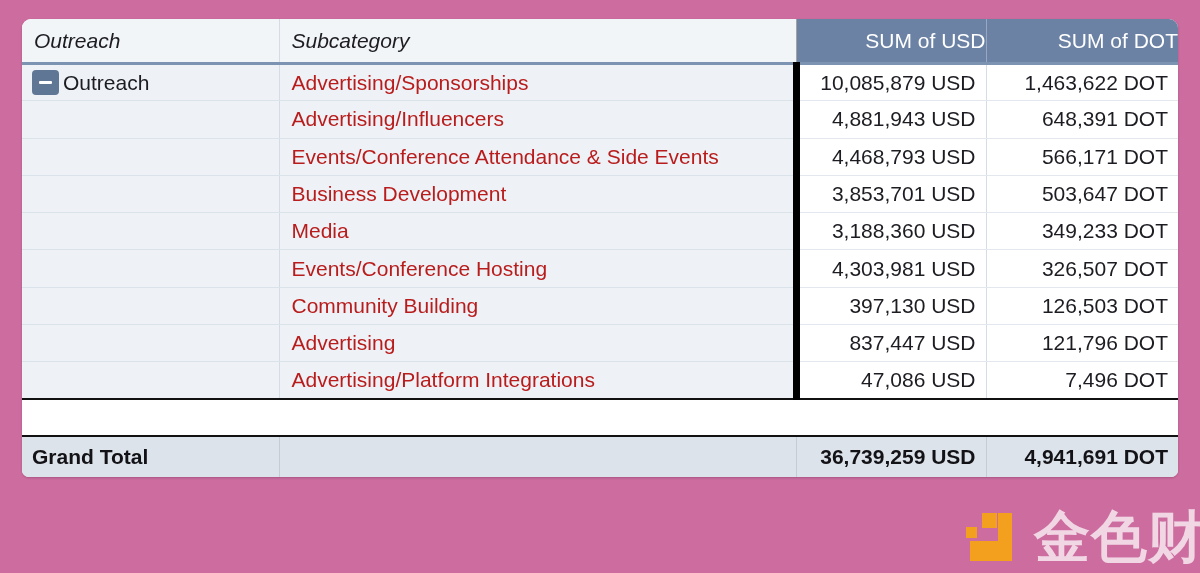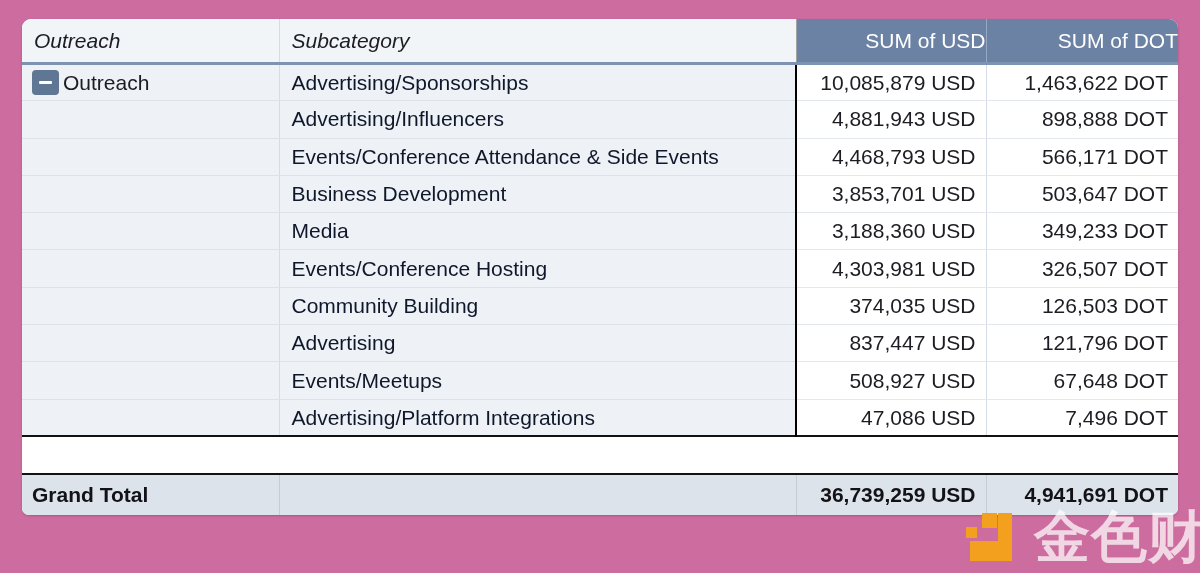--- a/index.html
+++ b/index.html
@@ -74,24 +74,24 @@
     background: #eef2f6;
     border-right: 1px solid #d4dce5;
     border-bottom: 1px solid #dbe3ea;
     font-size: 21px;
     color: #1c1c22;
     padding-left: 10px !important;
     white-space: nowrap;
   }
   td.sub {
     background: #eef2f6;
-    border-right: 2px solid #000000;
+    border-right: 7px solid #000000;
     border-bottom: 1px solid #dbe3ea;
     font-size: 21px;
-    color: #0f172a;
+    color: #b91c1c;
     padding-left: 12px !important;
     white-space: nowrap;
     overflow: hidden;
   }
   td.num {
     background: #ffffff;
     border-bottom: 1px solid #e2e8ee;
     font-size: 21px;
     color: #1c1c22;
     text-align: right;
@@ -227,21 +227,21 @@
         </td>
         <td class="sub">Advertising/Sponsorships</td>
         <td class="num usd">10,085,879 USD</td>
         <td class="num">1,463,622 DOT</td>
       </tr>
 
       <tr>
         <td class="cat"></td>
         <td class="sub">Advertising/Influencers</td>
         <td class="num usd">4,881,943 USD</td>
-        <td class="num">898,888 DOT</td>
+        <td class="num">648,391 DOT</td>
       </tr>
 
       <tr>
         <td class="cat"></td>
         <td class="sub">Events/Conference Attendance &amp; Side Events</td>
         <td class="num usd">4,468,793 USD</td>
         <td class="num">566,171 DOT</td>
       </tr>
 
 
@@ -263,37 +263,31 @@
         <td class="cat"></td>
         <td class="sub">Events/Conference Hosting</td>
         <td class="num usd">4,303,981 USD</td>
         <td class="num">326,507 DOT</td>
       </tr>
 
 
       <tr>
         <td class="cat"></td>
         <td class="sub">Community Building</td>
-        <td class="num usd">374,035 USD</td>
+        <td class="num usd">397,130 USD</td>
         <td class="num">126,503 DOT</td>
       </tr>
 
       <tr>
         <td class="cat"></td>
         <td class="sub">Advertising</td>
         <td class="num usd">837,447 USD</td>
         <td class="num">121,796 DOT</td>
       </tr>
 
-      <tr>
-        <td class="cat"></td>
-        <td class="sub">Events/Meetups</td>
-        <td class="num usd">508,927 USD</td>
-        <td class="num">67,648 DOT</td>
-      </tr>
 
       <tr class="last-data">
         <td class="cat"></td>
         <td class="sub">Advertising/Platform Integrations</td>
         <td class="num usd">47,086 USD</td>
         <td class="num">7,496 DOT</td>
       </tr>
 
       <tr class="gt-sep">
         <td></td>

